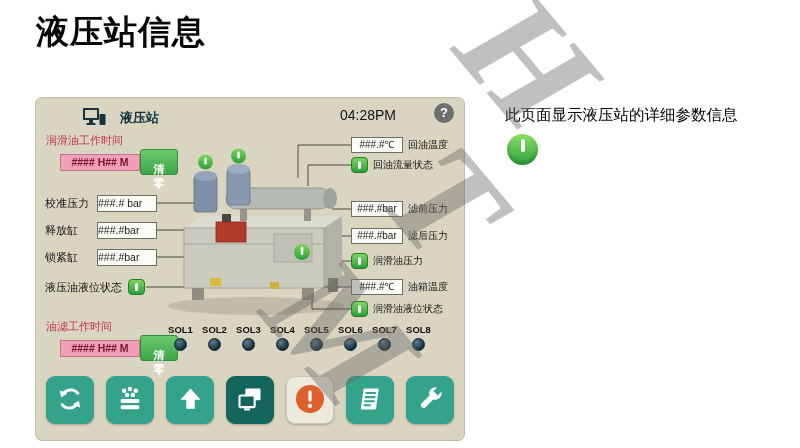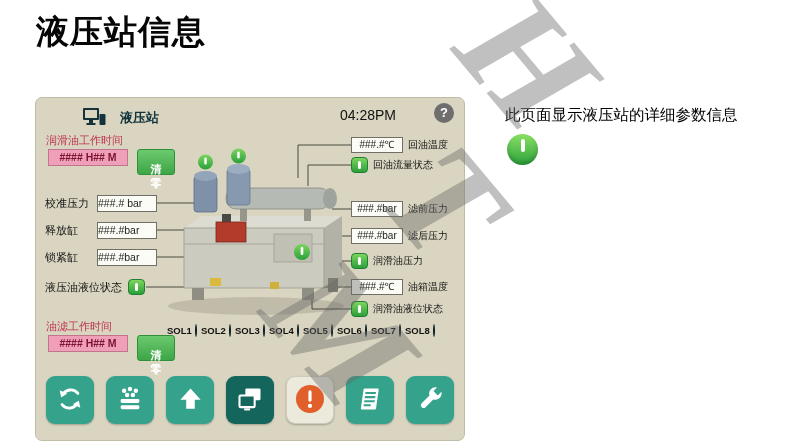--- a/index.html
+++ b/index.html
@@ -11,40 +11,40 @@
 
   
   .hmi{position:absolute;left:35px;top:97px;width:430px;height:344px;background:var(--panel-bg,#d9d5c0);border:1px solid #c0bca6;border-radius:7px}
 
   .monitor-icon{position:absolute;left:46px;top:9px;width:24px;height:19px}
   .hmi-title{position:absolute;left:84px;top:11px;font-size:13px;font-weight:700;color:#12333c}
   .hmi-time{position:absolute;left:304px;top:9px;font-size:14px;font-weight:400;color:#111}
   .help-btn{position:absolute;left:398px;top:5px;width:20px;height:20px;border-radius:50%;background:#6e6e6e;color:#fff;font-size:13px;font-weight:700;text-align:center;line-height:20px;border:none;cursor:pointer}
 
   .timer-label{position:absolute;left:10px;font-size:11px;font-weight:400;color:#bf3350;white-space:nowrap}
-  .timer-row{position:absolute;left:12px;display:flex;gap:9px;}
+  .timer-row{position:absolute;left:24px;display:flex;gap:0;align-items:center}
   .timer-value{width:80px;height:17px;background:var(--timer-pink,#ef9fb8);border:1px solid #c2748c;color:#7c1230;font-size:10.5px;font-weight:700;text-align:center;line-height:15px;white-space:nowrap}
   .clear-btn{width:38px;height:17px;background:linear-gradient(#6cc96e,#3da647);border:1px solid #2f8f3a;border-radius:3px;color:#fff;font-size:11px;font-weight:700;line-height:14px;text-align:center;padding:12px;cursor:pointer}
 
   .prow{position:absolute;left:9px;display:flex;align-items:center}
   .plabel{width:52px;flex-shrink:0;font-size:11px;color:#141414;white-space:nowrap;overflow:hidden}
   .pvalue{width:60px;height:17px;background:#fcfcf6;border:1px solid #6f6f68;font-size:10.5px;text-align:left;line-height:15px;color:#222;white-space:nowrap}
 
   .level-row{position:absolute;left:9px;top:181px;display:flex;align-items:flex-end;gap:6px}
   .small-label{font-size:11px;color:#141414;white-space:nowrap}
 
   .mini-ind{width:17px;height:16px;border-radius:4px;background:linear-gradient(#7ed45f,#2aa03a);border:1px solid #1f8030;position:relative;flex-shrink:0}
   .mini-ind::after{content:"";position:absolute;left:50%;top:3px;width:3px;height:8px;margin-left:-1.5px;background:#fff;border-radius:2px}
 
   .rrow{position:absolute;left:315px;display:flex;align-items:center;gap:5px}
   .rvalue{width:52px;height:16px;background:#fcfcf6;border:1px solid #6f6f68;font-size:10px;color:#222;text-align:center;line-height:14px;white-space:nowrap;flex-shrink:0}
   .rlabel{font-size:10px;color:#141414;white-space:nowrap}
 
   .sol-row{position:absolute;left:131px;top:226px;display:flex;gap:7px}
-  .sol{display:flex;flex-direction:row;align-items:center;gap:3px;width:27px}
+  .sol{display:flex;flex-direction:column;align-items:center;gap:3px;width:27px}
   .sol-name{font-size:9.5px;font-weight:700;color:#111;white-space:nowrap}
   .sol-dot{width:13px;height:13px;border-radius:50%;background:radial-gradient(circle at 35% 30%,#5b7d8c,#13303d 70%);border:1px solid #0b1f29}
 
   .toolbar{position:absolute;left:10px;right:10px;bottom:16px;display:flex;justify-content:space-between}
   .tb{width:48px;height:48px;border:none;border-radius:9px;background:var(--accent-teal,#35a28b);display:flex;align-items:center;justify-content:center;cursor:pointer;box-shadow:0 1px 2px rgba(0,0,0,.25)}
   .tb.active{background:var(--accent-teal-dark,#14655c)}
   .tb.light{background:#eceadd;border:1px solid #cfcabb}
 
   .machine{position:absolute;left:116px;top:50px;width:206px;height:172px}
   .connectors{position:absolute;left:0;top:0;width:430px;height:344px;pointer-events:none}

